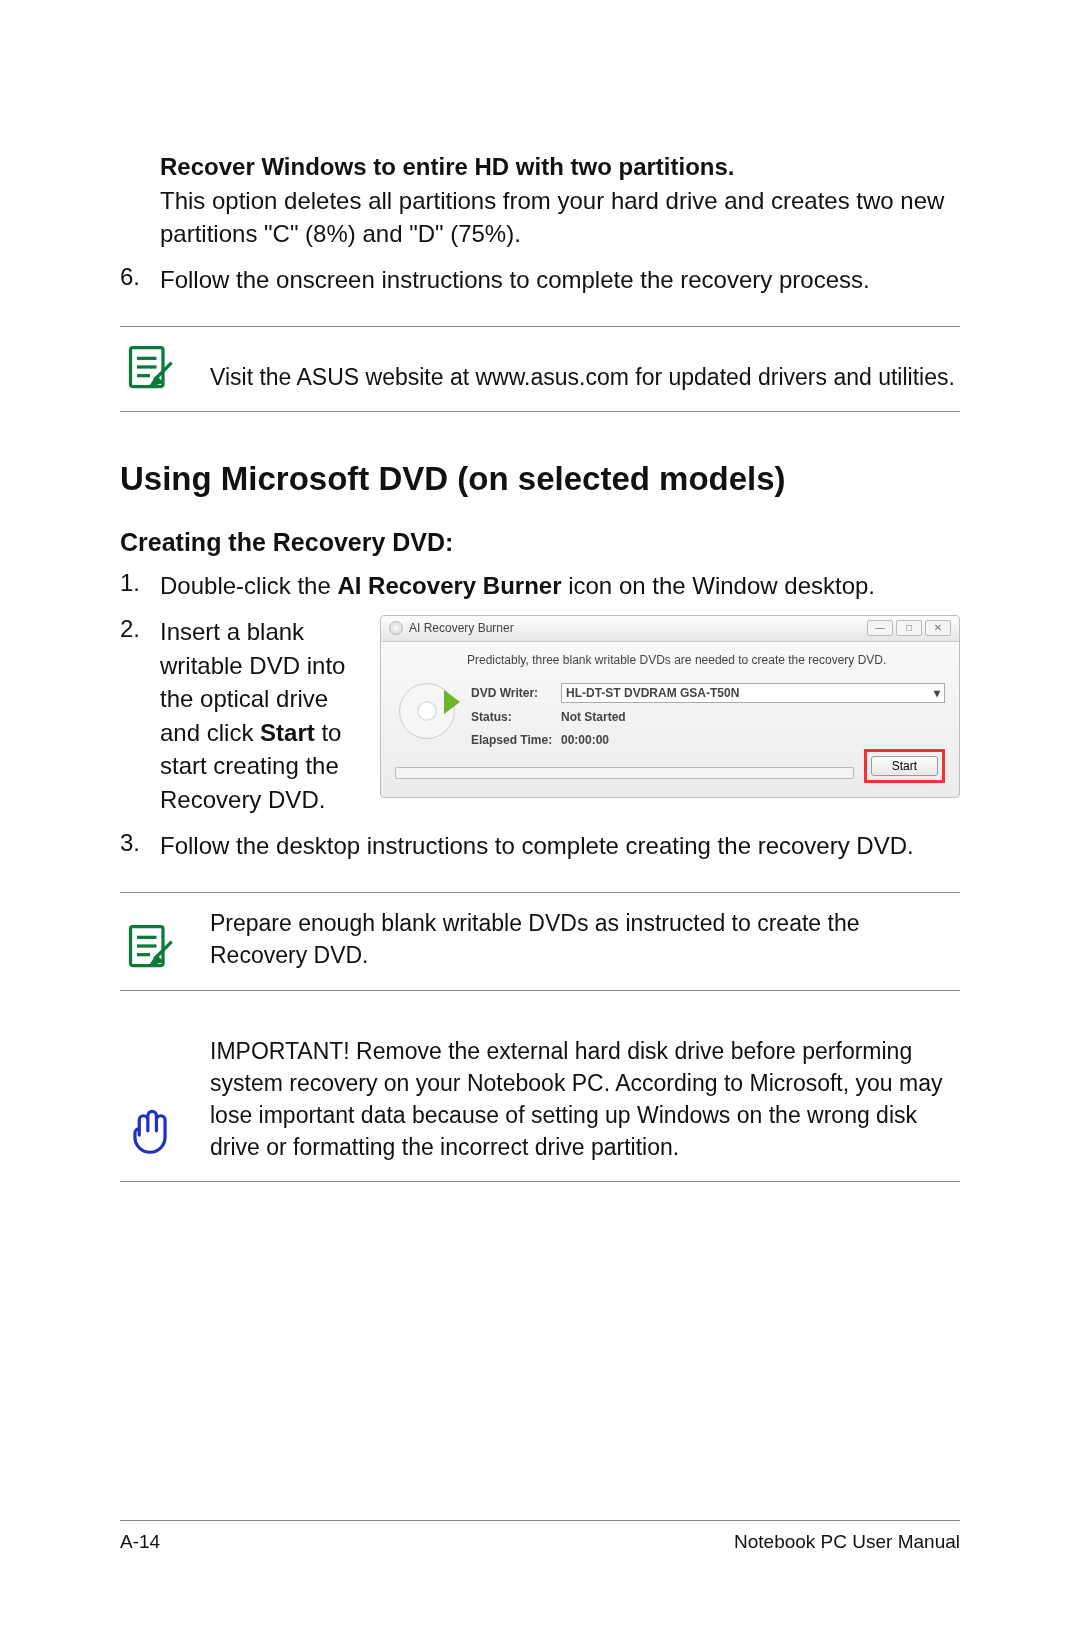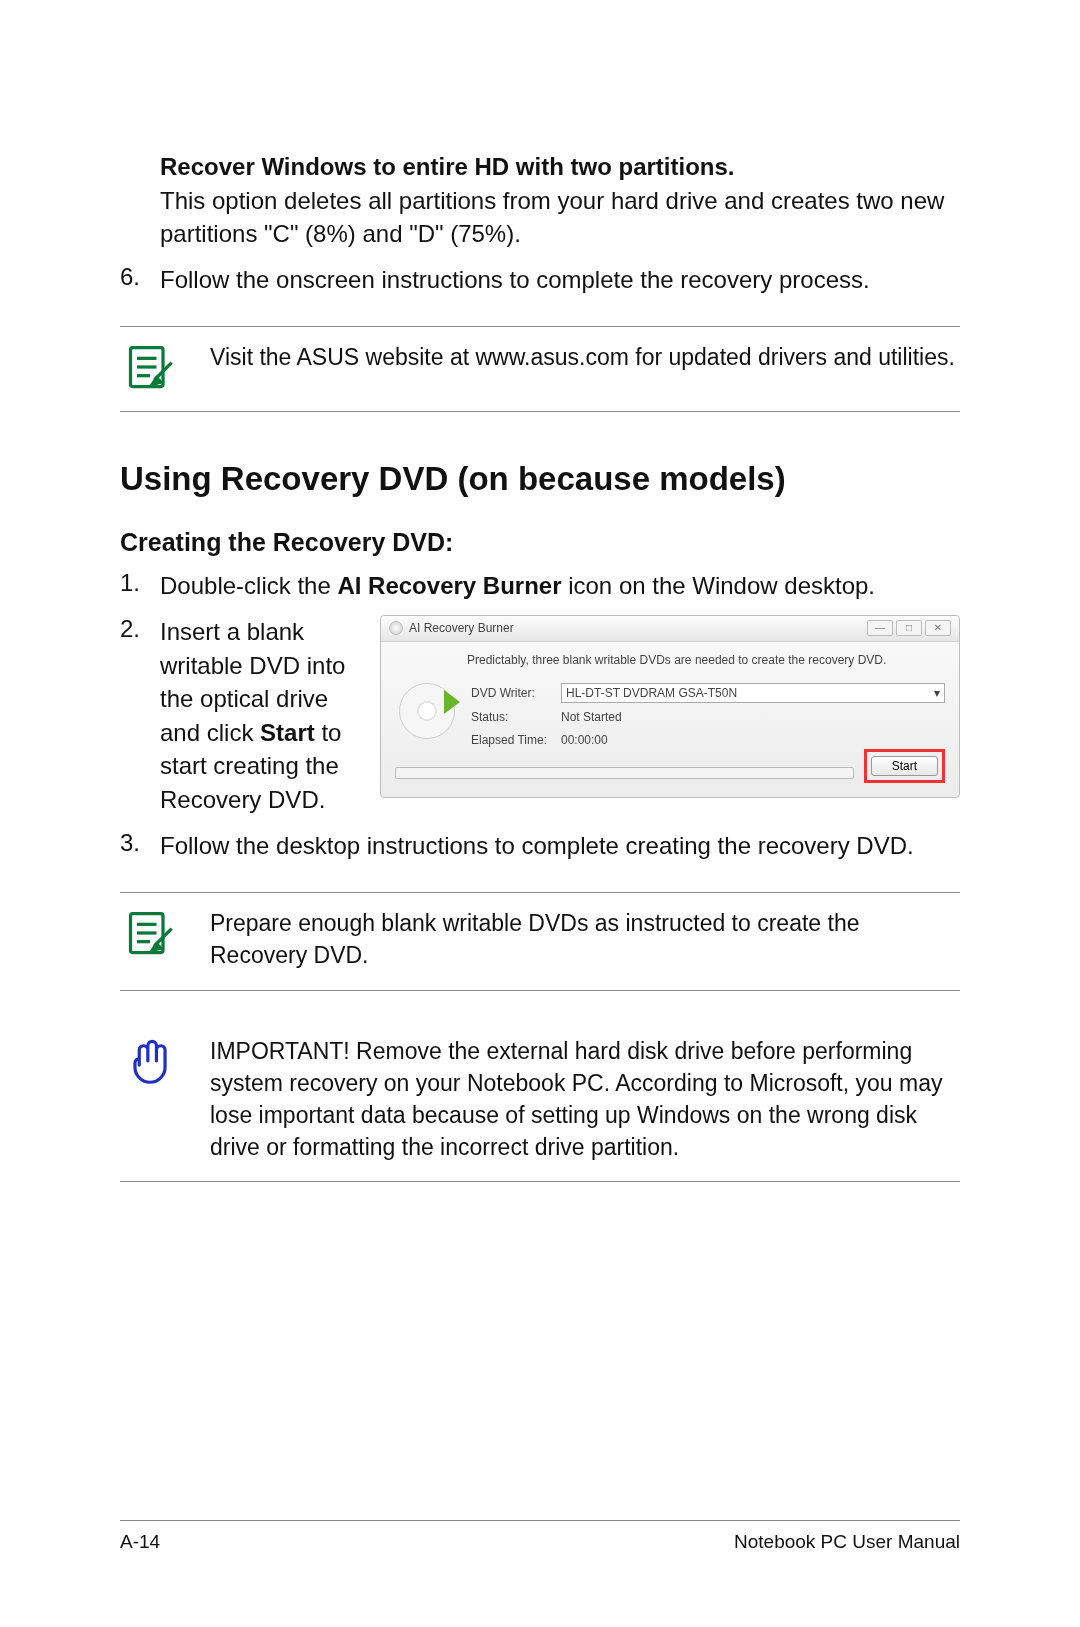--- a/index.html
+++ b/index.html
@@ -4,34 +4,34 @@
 <style>
   * { box-sizing: border-box; margin: 0; padding: 0; }
   html, body { width: 1080px; background: #fff; font-family: "Segoe UI", "Helvetica Neue", Arial, sans-serif; color: #111; }
   .page { width: 1080px; height: 1627px; padding: 150px 120px 60px 120px; position: relative; }
   .indent-block { margin-left: 40px; }
   .bold { font-weight: 700; }
   p { font-size: 24px; line-height: 1.4; }
   .step-row { display: flex; margin-top: 12px; }
   .step-num { width: 40px; flex-shrink: 0; font-size: 24px; }
   .step-body { flex: 1; font-size: 24px; line-height: 1.4; }
-  .note-box { border-top: 1px solid #888; border-bottom: 1px solid #888; margin-top: 30px; padding: 14px 0 18px 0; display: flex; align-items: flex-start; gap: 30px; }
+  .note-box { border-top: 1px solid #888; border-bottom: 1px solid #888; margin-top: 30px; padding: 14px 0 18px 0; display: flex; align-items: flex-end; gap: 30px; }
   .note-icon { width: 60px; flex-shrink: 0; display:flex; align-items:flex-start; justify-content:center; }
   .note-text { font-size: 23px; line-height: 1.4; }
   h1 { font-size: 33px; font-weight: 700; margin-top: 48px; margin-bottom: 30px; }
   h2 { font-size: 25px; font-weight: 700; margin-bottom: 8px; }
   .step2-wrap { display: flex; gap: 20px; align-items: flex-start; }
   .step2-text { width: 200px; font-size: 24px; line-height: 1.4; }
   .app-window { flex: 1; border: 1px solid #bdbdbd; border-radius: 4px; background: linear-gradient(#fbfbfb,#ececec); font-family: Tahoma, Arial, sans-serif; font-size: 12px; color: #444; }
   .app-titlebar { display:flex; align-items:center; justify-content:space-between; padding: 4px 8px; border-bottom: 1px solid #cfcfcf; background: linear-gradient(#fdfdfd,#e6e6e6); border-radius: 4px 4px 0 0;}
   .app-title-left { display:flex; align-items:center; gap:6px; }
   .win-btns { display:flex; gap:0; }
   .win-btn { width:26px; height:16px; border:1px solid #bbb; border-radius:2px; background:#f5f5f5; font-size:10px; line-height:14px; text-align:center; color:#777; margin-left:3px;}
   .app-body { padding: 10px 14px 14px 14px; }
-  .app-row { display:flex; align-items:center; margin-top:6px; }
+  .app-row { display:flex; align-items:center; margin-top:6px;font-weight:bold; }
   .app-lbl { width:90px; }
   .app-val { flex:1; }
   .dvd-select { border:1px solid #aaa; background:#fff; padding:1px 4px; display:flex; justify-content:space-between; align-items:center; }
   .progress { height:12px; border:1px solid #bbb; border-radius:2px; background:#f4f4f4; margin-top:10px; }
   .start-highlight { position:relative; display:inline-block; border:3px solid #e33; padding:4px; float:right; margin-top:-4px;}
   .start-btn { border:1px solid #999; background:linear-gradient(#fefefe,#e8e8e8); padding:2px 20px; border-radius:3px; font-size:12px;}
   .disc { width:56px; height:56px; border-radius:50%; background: radial-gradient(circle at 50% 50%, #fff 0 8px, #e4e4e4 8px 10px, #f6f6f6 10px 28px, #d9d9d9 28px); border:1px solid #ccc; position:relative;}
   .disc::after{content:"";position:absolute;left:44px;top:6px;width:0;height:0;border-top:12px solid transparent;border-bottom:12px solid transparent;border-left:16px solid #6ab52a;}
   .app-content { display:flex; gap:12px; }
   .disc-col{ width:64px; display:flex; align-items:flex-start; justify-content:center; padding-top:6px;}
@@ -62,21 +62,21 @@
         <line x1="12" y1="16" x2="30" y2="16" stroke="#0a7a3a"></line>
         <line x1="12" y1="24" x2="30" y2="24" stroke="#0a7a3a"></line>
         <line x1="12" y1="32" x2="24" y2="32" stroke="#0a7a3a"></line>
         <path d="M28 36 L44 20" stroke="#0a7a3a"></path>
         <path d="M26 40 L30 34 L34 38 Z" fill="#0a7a3a" stroke="#0a7a3a"></path>
       </svg>
     </div>
     <div class="note-text">Visit the ASUS website at www.asus.com for updated drivers and utilities.</div>
   </div>
 
-  <h1>Using Recovery DVD (on because models)</h1>
+  <h1>Using Microsoft DVD (on selected models)</h1>
 
   <h2>Creating the Recovery DVD:</h2>
 
   <div class="step-row">
     <div class="step-num">1.</div>
     <div class="step-body">
       <span>Double-click the </span><span class="bold">AI Recovery Burner</span><span> icon on the Window desktop.</span>
     </div>
   </div>
 

